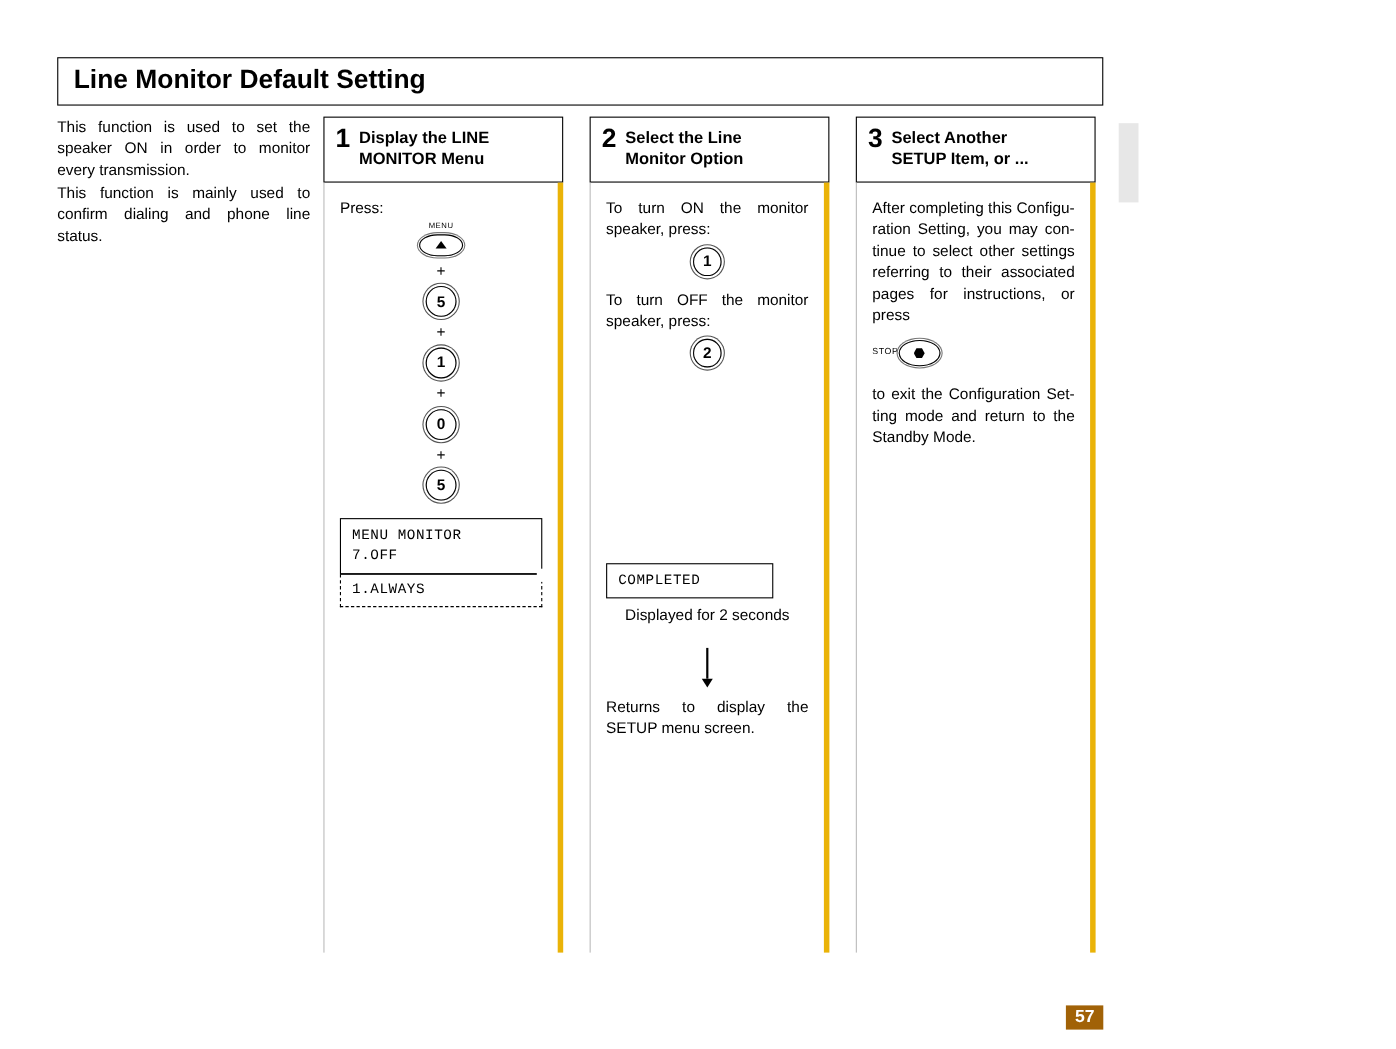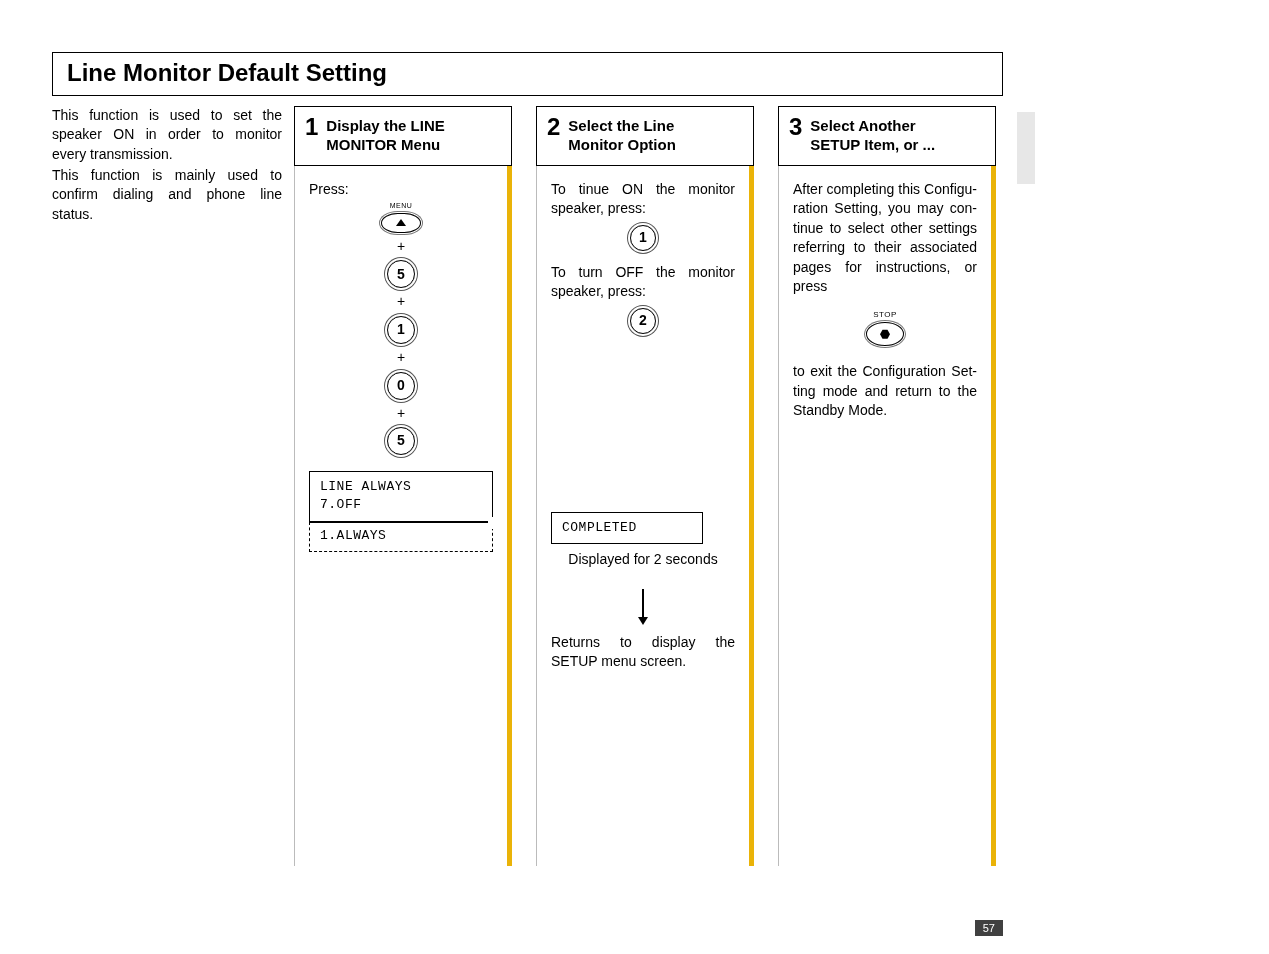--- a/index.html
+++ b/index.html
@@ -22,26 +22,26 @@
   .menu-lbl{font-size:7px;letter-spacing:0.5px;margin-bottom:2px}
   .menu-shape{width:38px;height:18px;border:1.5px solid #000;border-radius:50%/60%;display:flex;align-items:center;justify-content:center;box-shadow:0 0 0 1px #fff,0 0 0 2px #777}
   .arrow-up{width:0;height:0;border-left:5px solid transparent;border-right:5px solid transparent;border-bottom:7px solid #000}
   .lcd{border:1.5px solid #000;font-family:"Courier New",monospace;font-size:13px;padding:6px 10px;margin:16px 0 0;line-height:1.4;letter-spacing:0.5px}
   .lcd-dashed{border:1.5px dashed #000;border-top-style:solid;font-family:"Courier New",monospace;font-size:13px;padding:4px 10px 6px;margin:0;letter-spacing:0.5px;position:relative}
   .lcd-dashed::before{content:"";position:absolute;right:-4px;top:-6px;width:8px;height:12px;background:#fff}
   .caption{font-size:14px;text-align:center;margin:6px 0 19px}
   .down-arrow{display:flex;flex-direction:column;align-items:center;margin:4px 0 8px}
   .down-stem{width:1.5px;height:28px;background:#000}
   .down-head{width:0;height:0;border-left:5px solid transparent;border-right:5px solid transparent;border-top:8px solid #000}
-  .stop-btn{display:flex;flex-direction:column;align-items:center;margin:12px 0 16px}
+  .stop-btn{display:flex;flex-direction:row;align-items:center;margin:12px 0 16px}
   .stop-lbl{font-size:8px;letter-spacing:0.5px;margin-bottom:2px}
   .stop-shape{width:36px;height:22px;border:1.5px solid #000;border-radius:50%/50%;display:flex;align-items:center;justify-content:center;box-shadow:0 0 0 1px #fff,0 0 0 2px #777}
   .hex{width:10px;height:10px;position:relative;display:inline-block}
   .hex::before{content:"";position:absolute;inset:0;background:#000;clip-path:polygon(25% 5%,75% 5%,100% 50%,75% 95%,25% 95%,0 50%)}
-  .pg-num{position:absolute;right:32px;bottom:18px;background:#404040;color:#fff;font-size:11px;font-weight:400;padding:2px 8px}
+  .pg-num{position:absolute;right:32px;bottom:18px;background:#a16207;color:#fff;font-size:16px;font-weight:700;padding:2px 8px}
   .side-tab{position:absolute;right:0;top:112px;width:18px;height:72px;background:#e7e7e7}
 </style>
 </head>
 <body>
 
 <div class="page">
   <div class="side-tab"></div>
 
   <div class="title-bar">Line Monitor Default Setting</div>
 
@@ -74,39 +74,39 @@
             <div class="plus">+</div>
             <div class="key">5</div>
             <div class="plus">+</div>
             <div class="key">1</div>
             <div class="plus">+</div>
             <div class="key">0</div>
             <div class="plus">+</div>
             <div class="key">5</div>
           </div>
           <div class="lcd">
-            <div>LINE ALWAYS</div>
+            <div>MENU MONITOR</div>
             <div>7.OFF</div>
           </div>
           <div class="lcd-dashed">
             <div>1.ALWAYS</div>
           </div>
         </div>
       </div>
 
       <div class="step">
         <div class="step-head">
           <div class="step-num">2</div>
           <div class="step-title">
             <span>Select the Line</span><br>
             <span>Monitor Option</span>
           </div>
         </div>
         <div class="step-body">
-          <div>To tinue ON the monitor speaker, press:</div>
+          <div>To turn ON the monitor speaker, press:</div>
           <div class="center" style="margin:6px 0 12px">
             <div class="key key-sm">1</div>
           </div>
           <div>To turn OFF the monitor speaker, press:</div>
           <div class="center" style="margin:6px 0 12px">
             <div class="key key-sm">2</div>
           </div>
 
           <div style="height:150px"></div>
 

